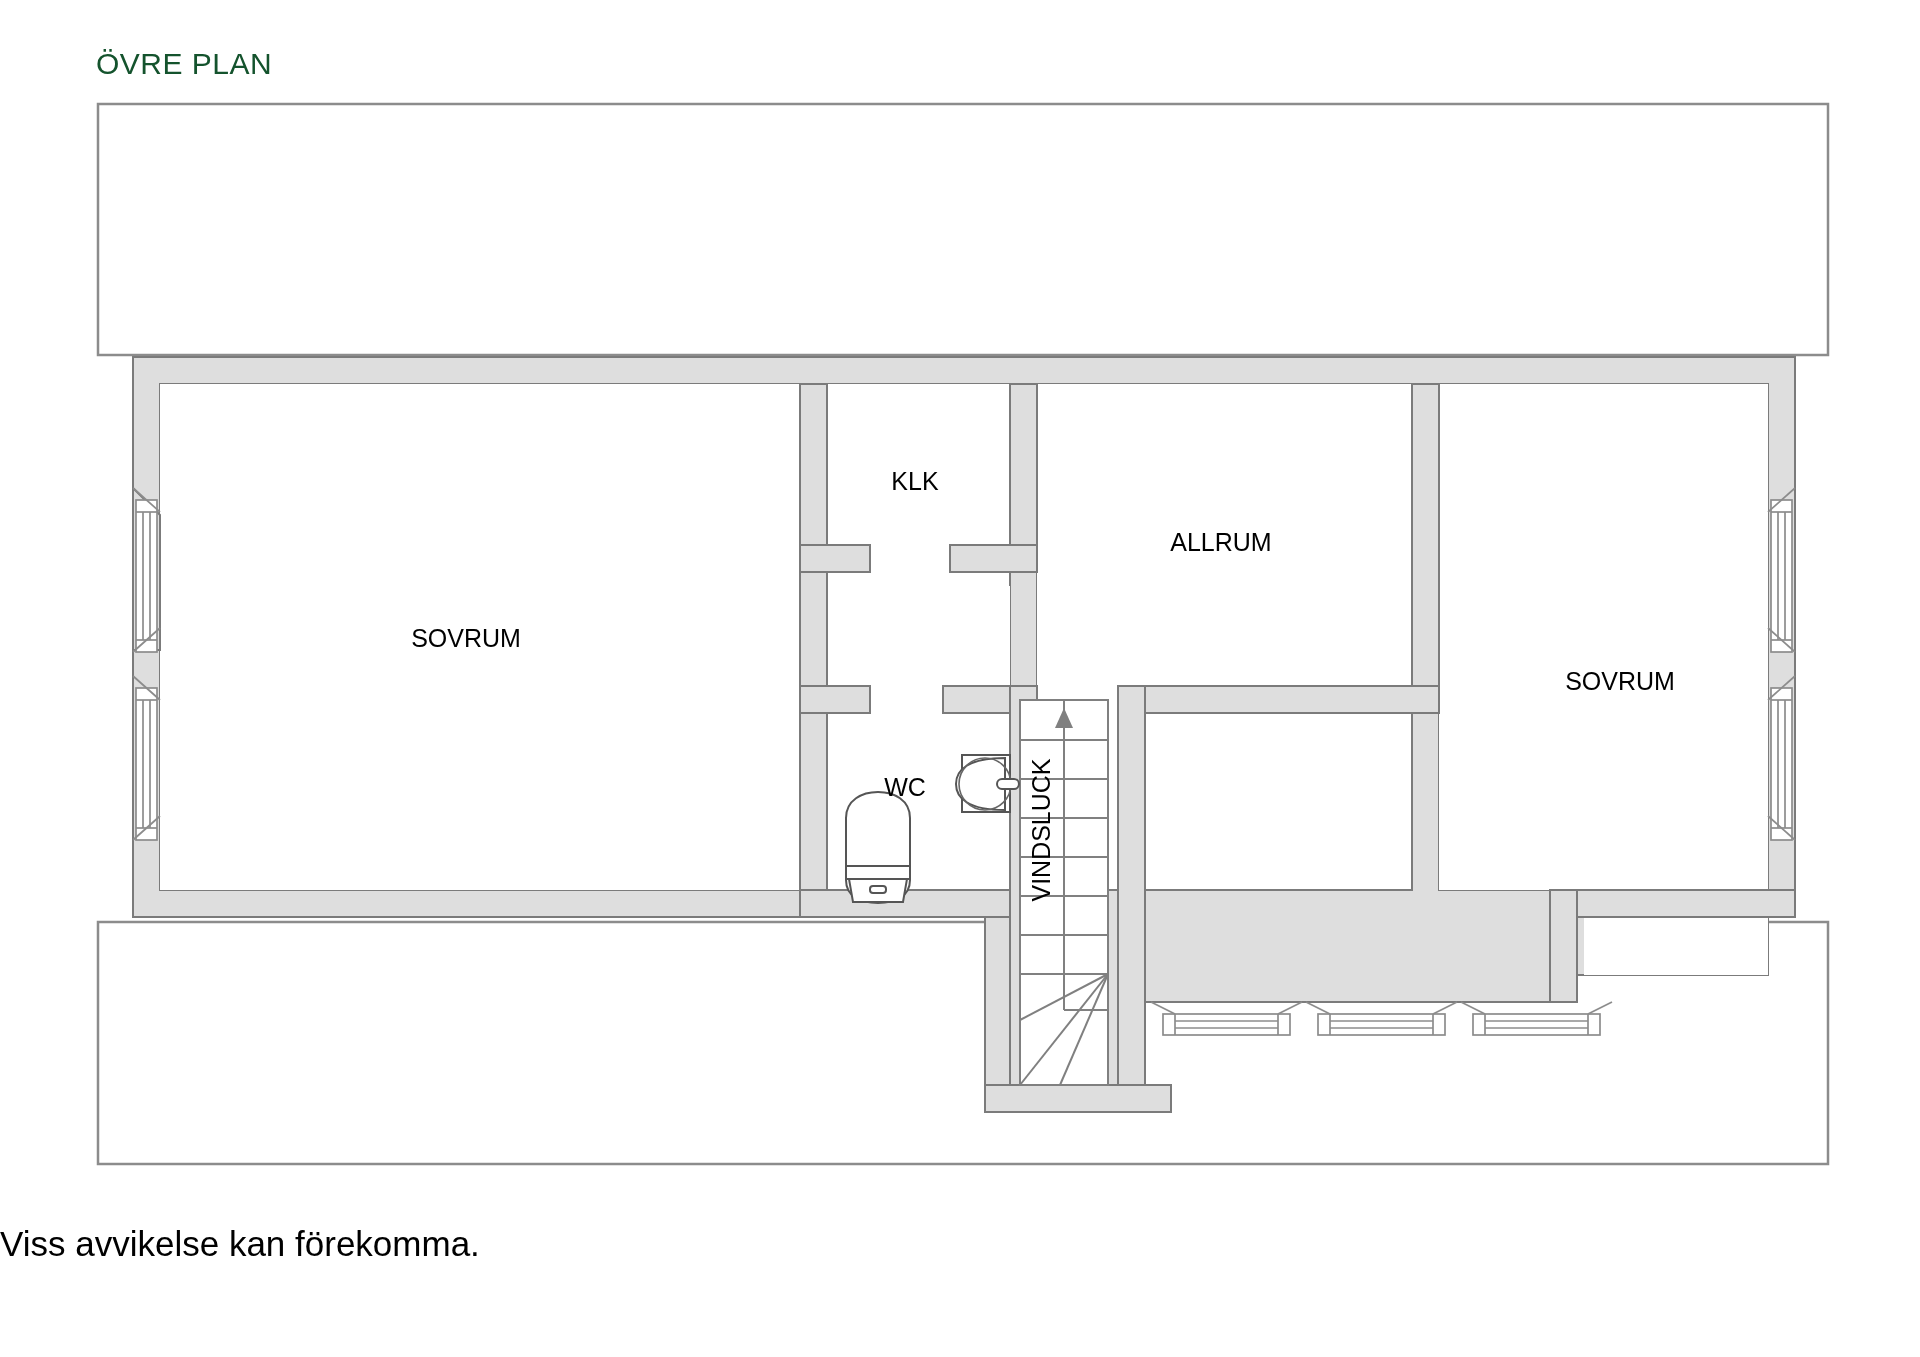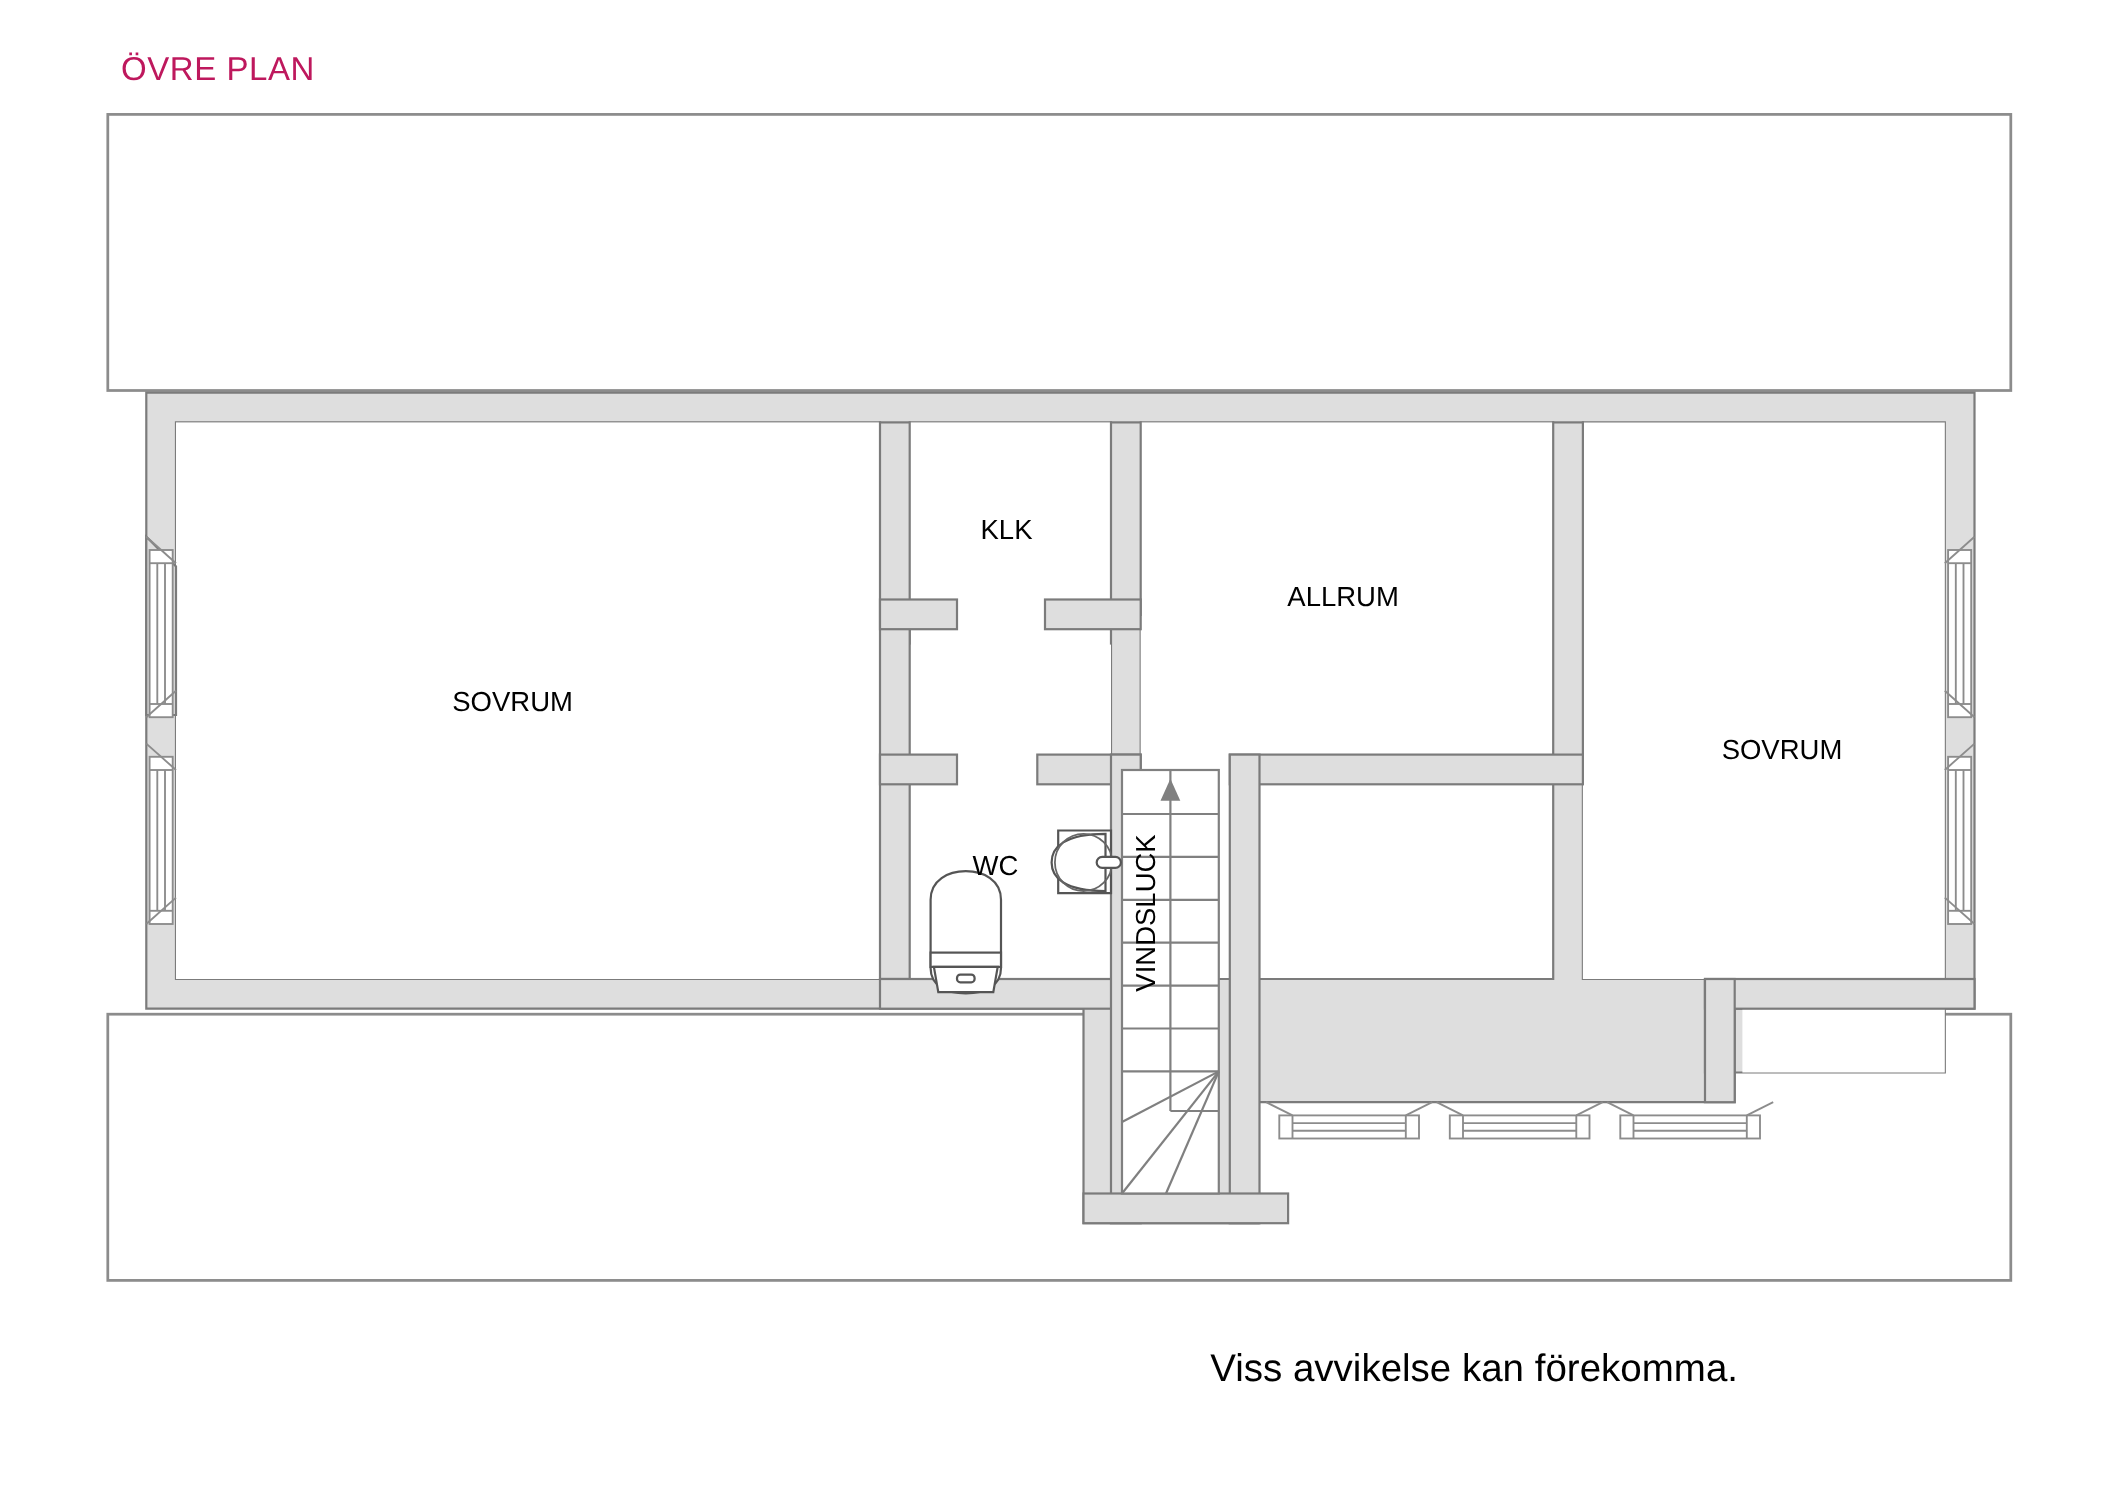--- a/index.html
+++ b/index.html
@@ -16,37 +16,36 @@
     overflow: hidden;
   }
   #plan-root {
     position: absolute;
     left: 0; top: 0;
     width: 1920px;
     height: 1357px;
   }
   .page-title {
     position: absolute;
-    left: 110px;
+    left: 96px;
     top: 47px;
     font-size: 30px;
     letter-spacing: 0.5px;
-    color: #be185d;
+    color: #14532d;
     white-space: nowrap;
   }
   .footer-note {
     position: absolute;
     left: 0;
     top: 1218px;
     width: 1544px;
-    text-align: right;
+    text-align: left;
     font-size: 35px;
     line-height: 51px;
     color: #000000;
-    padding-left: 36px;
   }
   .footer-line { display: block; }
   svg.floorplan {
     position: absolute;
     left: 0;
     top: 0;
     width: 1920px;
     height: 1200px;
     display: block;
   }

